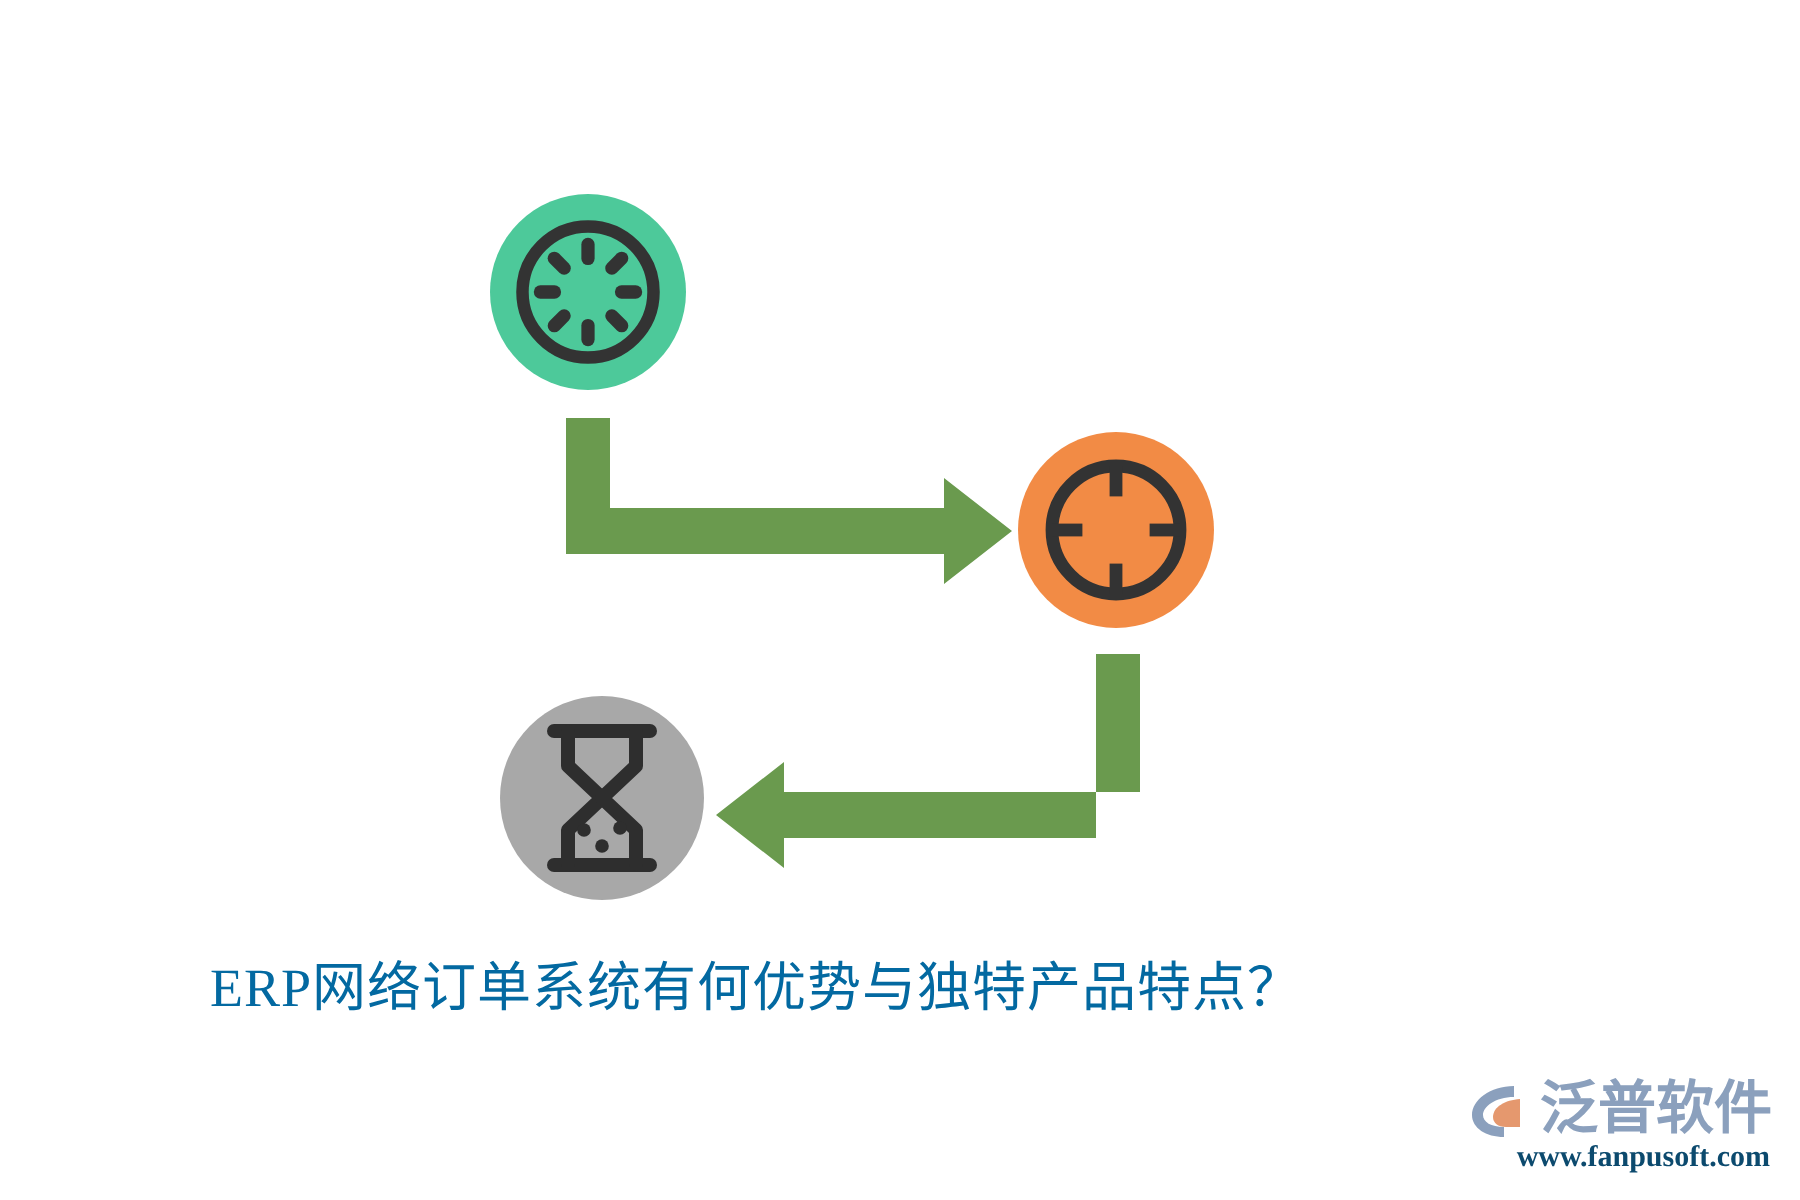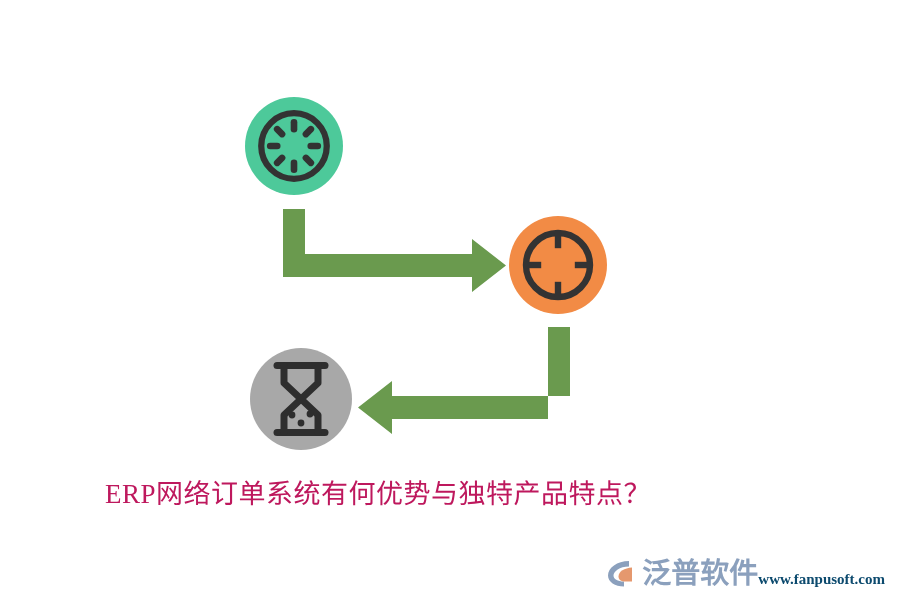--- a/index.html
+++ b/index.html
@@ -65,35 +65,35 @@
     pointer-events: none;
   }
 
   
   #caption {
     position: absolute;
     left: 0;
     top: 475px;
     width: 756px;
     text-align: center;
-    color: #be185d;
+    color: #0369a1;
     font-family: "Liberation Serif", "DejaVu Serif", serif;
     font-size: 27px;
     line-height: 38px;
     letter-spacing: 0.5px;
     white-space: nowrap;
   }
 
   
   #watermark {
     position: absolute;
     right: 14px;
     bottom: 12px;
     display: flex;
-    flex-direction: row;
+    flex-direction: column;
     align-items: flex-end;
   }
   #watermark-top {
     display: flex;
     align-items: center;
     gap: 3px;
   }
   #watermark-brand {
     color: #8ba0bd;
     font-family: "Liberation Serif", "DejaVu Serif", serif;

